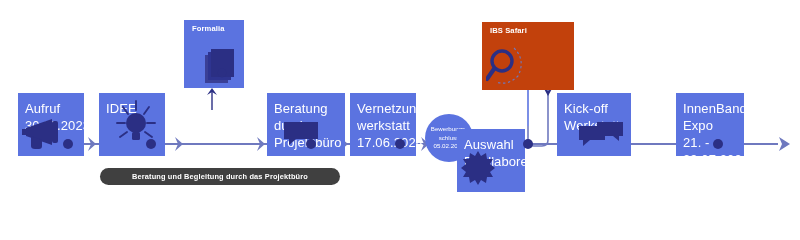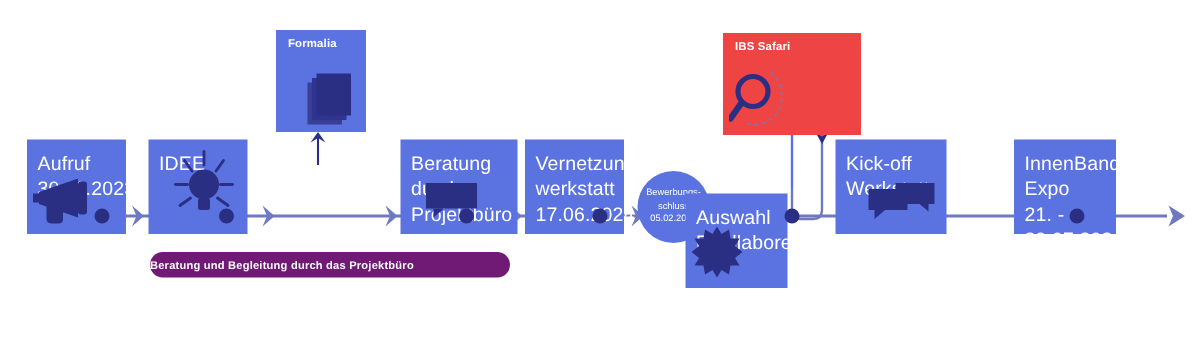--- a/index.html
+++ b/index.html
@@ -47,33 +47,33 @@
   }
   .milestone .label{
     color:#ffffff;font-size:6.2px;line-height:1.45;white-space:pre-line;
   }
 
   
   .callout{
     position:absolute;box-sizing:border-box;padding:4px 8px 0 8px;font-weight:bold;
   }
   .callout.blue{background:#5b73e0;}
-  .callout.yellow{background:#ef4444;}
+  .callout.yellow{background:#c2410c;}
   .callout .label{
     color:#ffffff;font-size:7.6px;line-height:1.3;letter-spacing:.1px;
   }
 
   
   .conn{position:absolute;}
   .conn svg{display:block;overflow:visible;}
 
   
   .pill{
-    position:absolute;height:17px;border-radius:9px;background:#701a75;
-    display:flex;align-items:center;
+    position:absolute;height:17px;border-radius:9px;background:#404040;
+    display:flex;align-items:center;justify-content:center;
   }
   .pill .label{
     color:#ffffff;font-size:7.4px;font-weight:bold;letter-spacing:.15px;
   }
 
   
   .icon{position:absolute;}
   .icon svg{display:block;}
 </style>
 </head>

